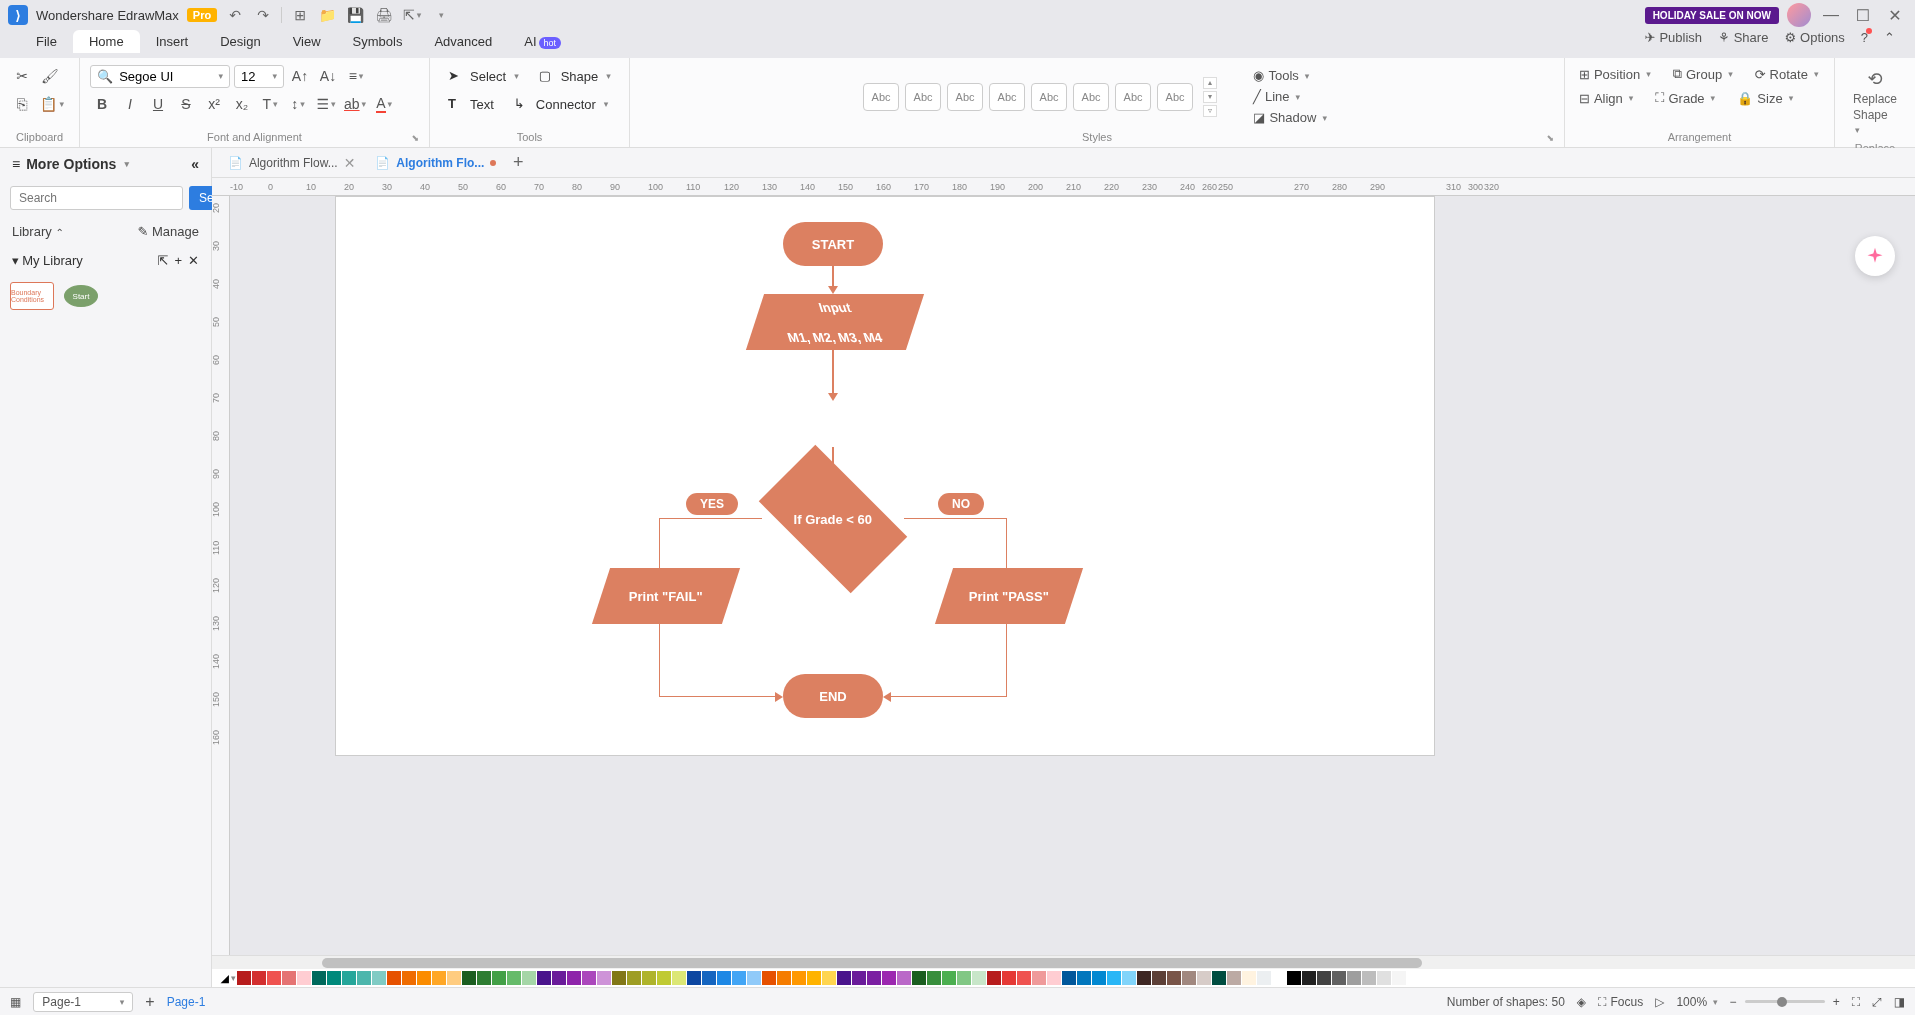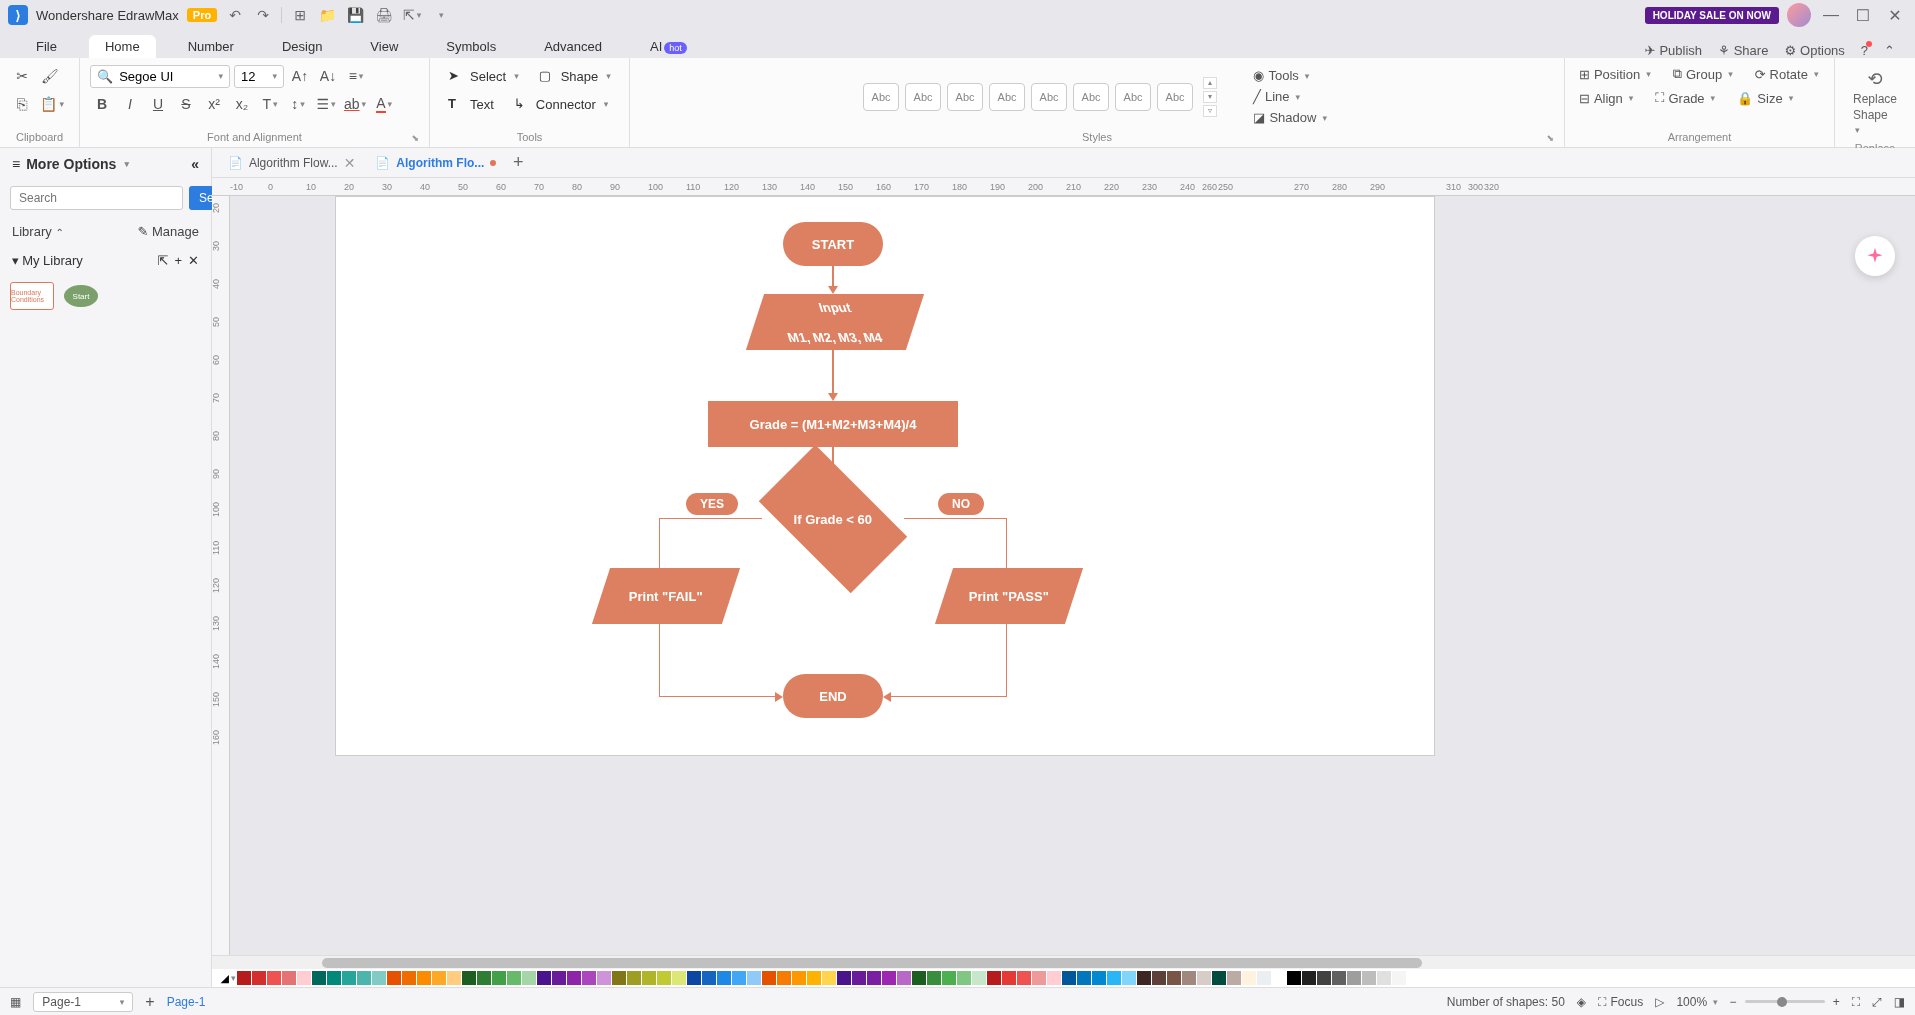--- a/index.html
+++ b/index.html
@@ -11,21 +11,21 @@
 .app-title { font-size: 13px; color: #333; }
 .pro-badge { background: #ffb300; color: white; font-size: 11px; padding: 1px 6px; border-radius: 3px; font-weight: bold; }
 .tb-icon { width: 20px; height: 20px; display: flex; align-items: center; justify-content: center; color: #666; cursor: pointer; font-size: 14px; }
 .tb-sep { width: 1px; height: 16px; background: #ccc; }
 .tb-spacer { flex: 1; }
 .holiday-badge { background: #5b1a8e; color: white; font-size: 10px; padding: 3px 8px; border-radius: 3px; font-weight: bold; }
 .avatar { width: 24px; height: 24px; border-radius: 50%; background: linear-gradient(135deg,#ff9a9e,#a18cd1); }
 .win-btn { width: 24px; height: 24px; display: flex; align-items: center; justify-content: center; color: #666; cursor: pointer; }
 
 
-.menubar { height: 28px; background: #e8e8ec; display: flex; align-items: flex-end; padding: 0 20px; gap: 16px; }
+.menubar { height: 28px; background: #e8e8ec; display: flex; align-items: flex-start; padding: 0 20px; gap: 0; }
 .menu-item { padding: 4px 16px; font-size: 13px; color: #333; cursor: pointer; }
 .menu-item.active { background: white; border-radius: 6px 6px 0 0; }
 .ai-badge { background: #6b5fff; color: white; font-size: 9px; padding: 1px 5px; border-radius: 8px; margin-left: 2px; }
 .menubar .tb-spacer { flex: 1; }
 .menu-right { display: flex; gap: 16px; align-items: center; font-size: 13px; color: #555; }
 .menu-right-item { display: flex; align-items: center; gap: 4px; cursor: pointer; }
 .notif-dot { position: relative; }
 .notif-dot::after { content: ''; position: absolute; top: -2px; right: -4px; width: 6px; height: 6px; background: #ff5252; border-radius: 50%; }
 
 
@@ -137,21 +137,21 @@
   <span class="holiday-badge">HOLIDAY SALE ON NOW</span>
   <div class="avatar"></div>
   <div class="win-btn">—</div>
   <div class="win-btn">☐</div>
   <div class="win-btn">✕</div>
 </div>
 
 <div class="menubar">
   <div class="menu-item">File</div>
   <div class="menu-item active">Home</div>
-  <div class="menu-item">Number</div>
+  <div class="menu-item">Insert</div>
   <div class="menu-item">Design</div>
   <div class="menu-item">View</div>
   <div class="menu-item">Symbols</div>
   <div class="menu-item">Advanced</div>
   <div class="menu-item"><span>AI</span><span class="ai-badge">hot</span></div>
   <div class="tb-spacer"></div>
   <div class="menu-right">
     <div class="menu-right-item">
         <span>✈</span>
         <span>Publish</span>
@@ -459,21 +459,20 @@
           <div class="fc-shape fc-terminator" style="left:447px;top:25px">START</div>
           <div class="fc-line" style="left:496px;top:69px;width:2px;height:22px"></div>
           <div class="fc-arrow down" style="left:492px;top:89px"></div>
 
           <div class="fc-shape fc-io" style="left:419px;top:97px">
               <span><span>Input</span><br><span>M1, M2, M3, M4</span></span>
             </div>
           <div class="fc-line" style="left:496px;top:153px;width:2px;height:45px"></div>
           <div class="fc-arrow down" style="left:492px;top:196px"></div>
 
-          <div class="fc-shape fc-process" style="left:372px;top:204px">Grade = (M1+M2+M3+M4)/4</div>
           <div class="fc-line" style="left:496px;top:250px;width:2px;height:26px"></div>
           <div class="fc-arrow down" style="left:492px;top:274px"></div>
 
           <div class="fc-shape fc-decision" style="left:432px;top:282px;width:130px;height:80px">
               <span>If Grade &lt; 60</span>
             </div>
 
           <div class="fc-shape fc-yesno" style="left:350px;top:296px">YES</div>
           <div class="fc-shape fc-yesno" style="left:602px;top:296px">NO</div>
 

